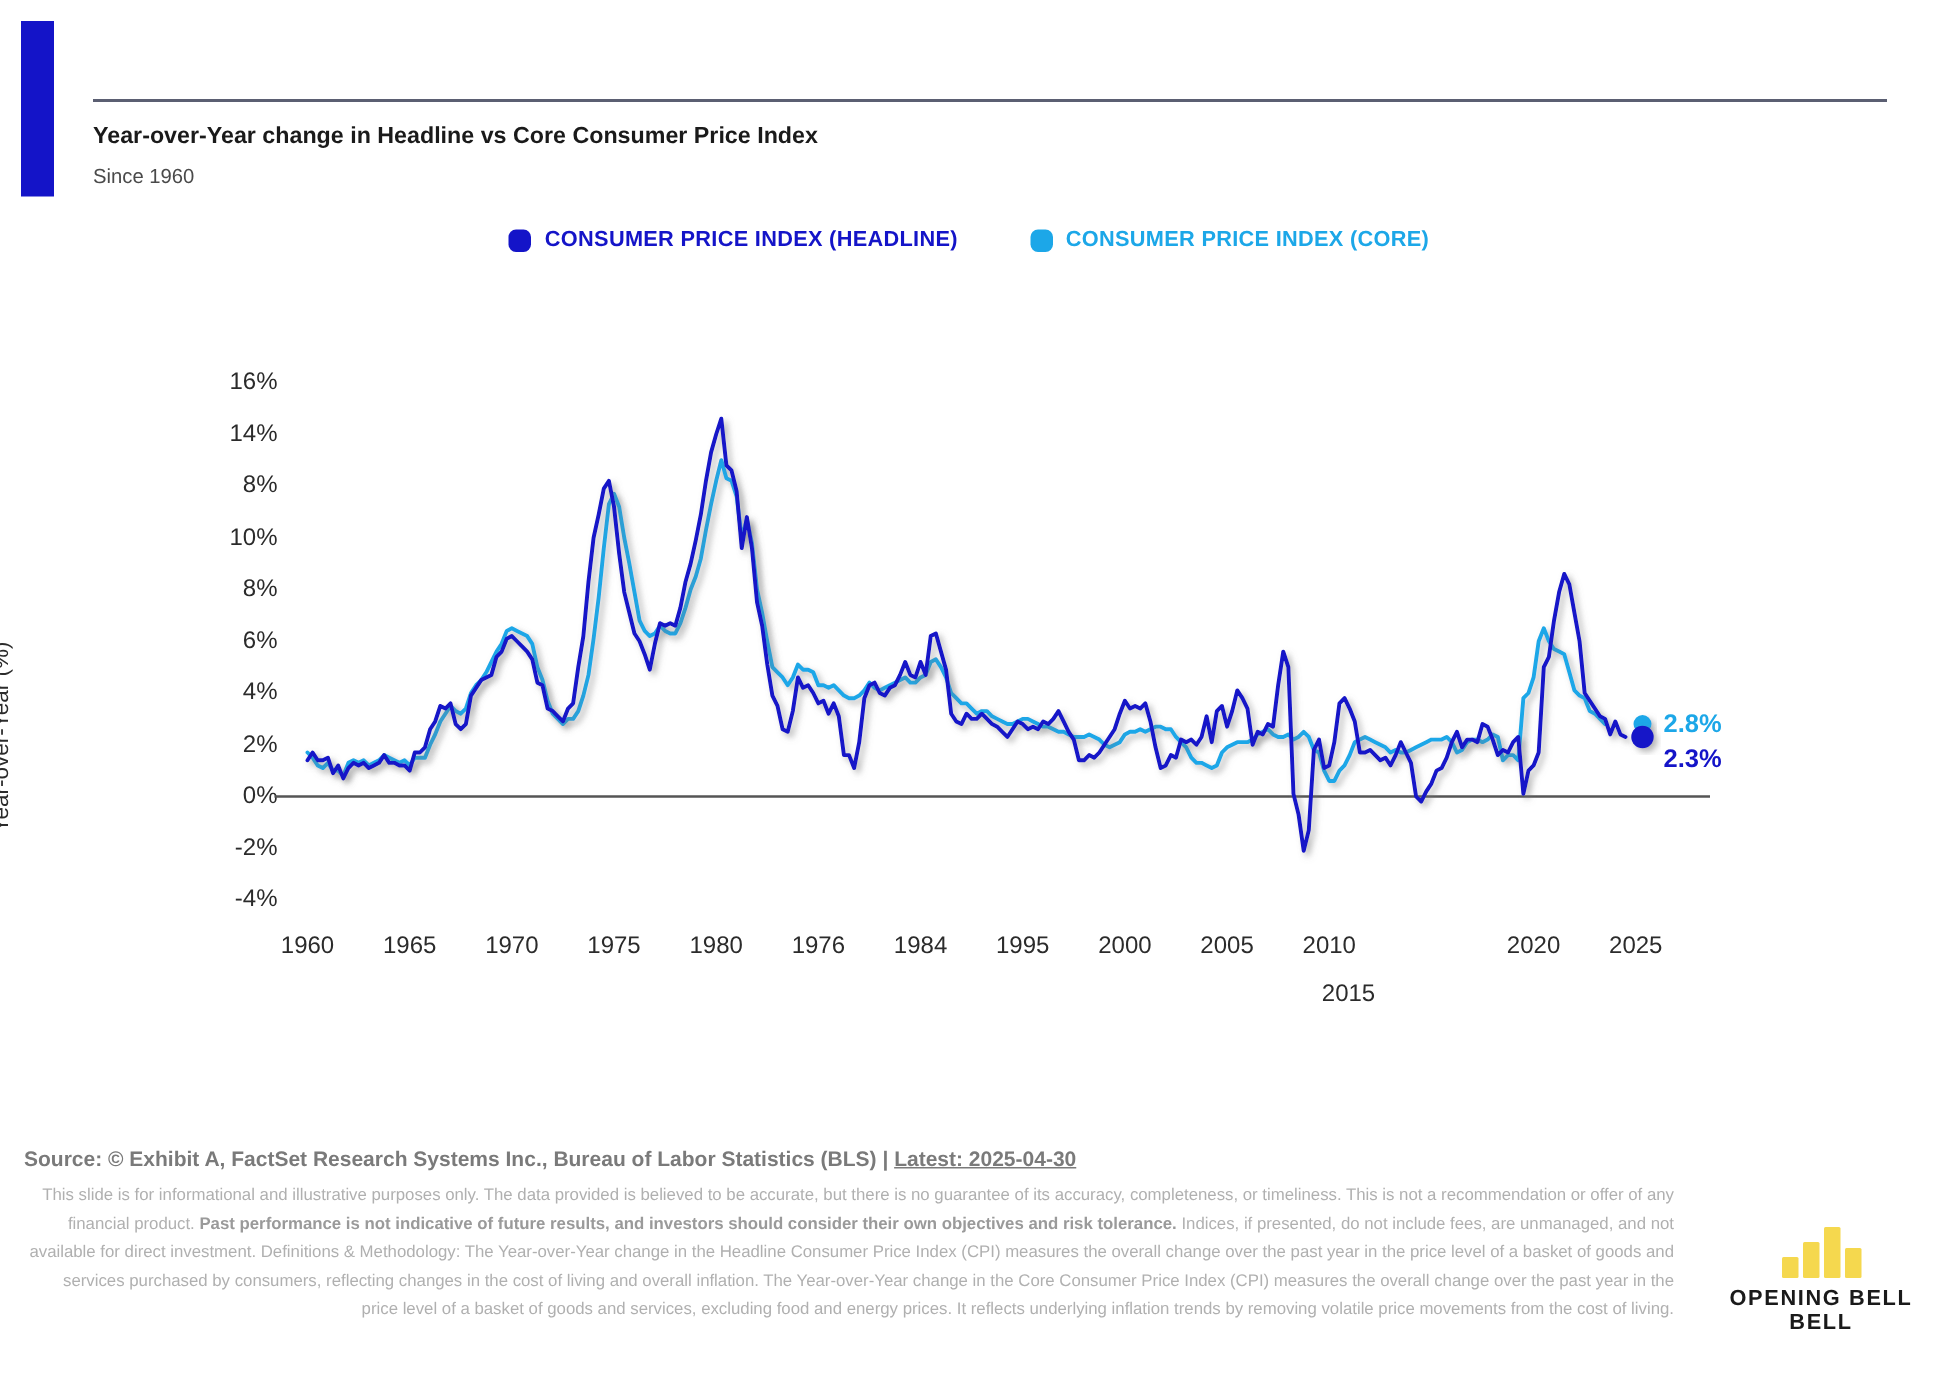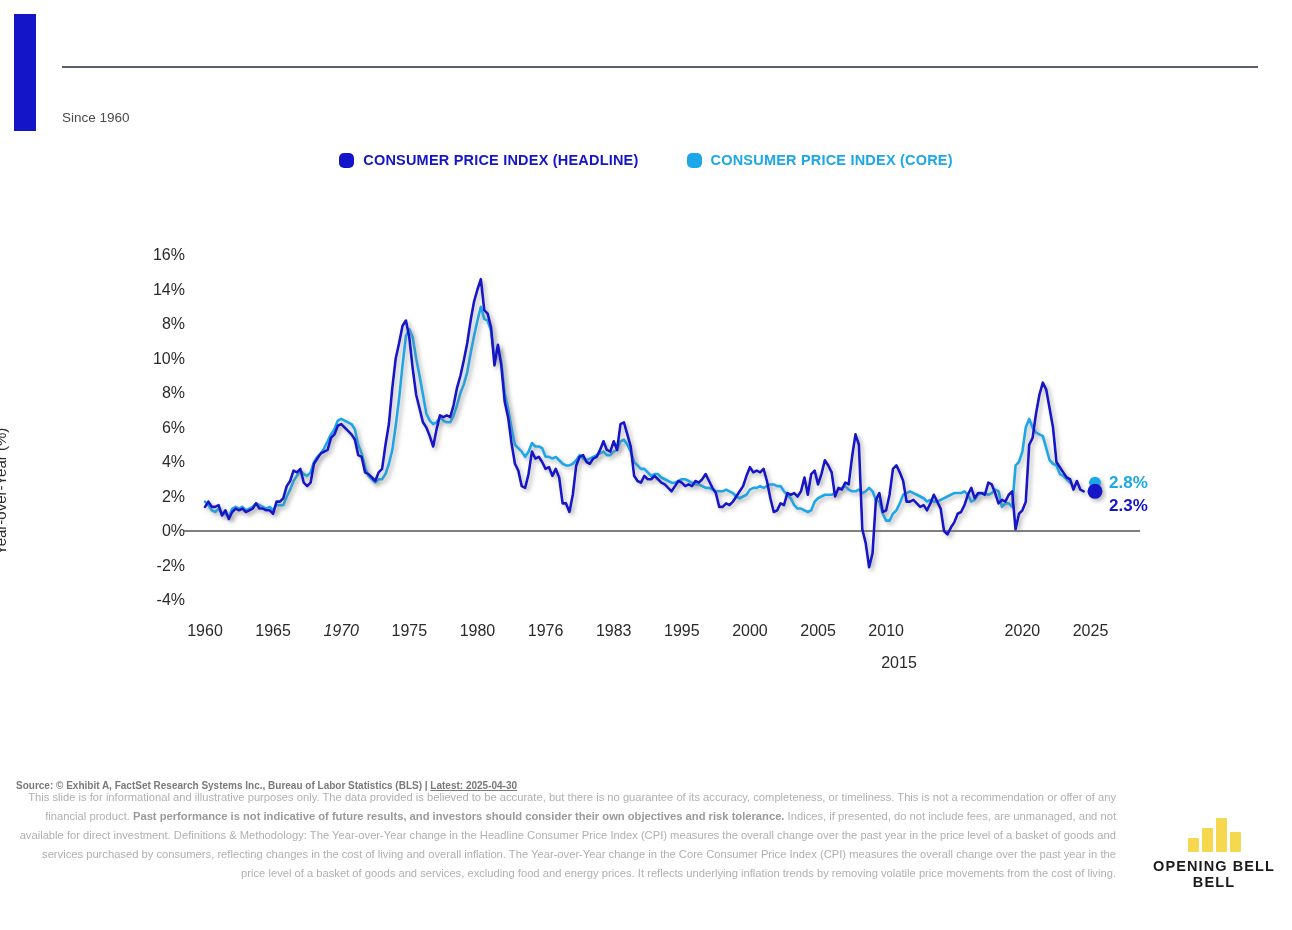--- a/index.html
+++ b/index.html
@@ -67,21 +67,21 @@
     white-space: nowrap;
   }
   .plot { position: absolute; left: 0; top: 0; width: 1292px; height: 470px; }
   .end-label {
     position: absolute; font-size: 17px; font-weight: 700; white-space: nowrap;
   }
 
   
   .source {
     position: absolute; left: 16px; top: 764px;
-    font-size: 10px; font-weight: 700; color: #7a7a7a; white-space: nowrap; margin-top: 16px;
+    font-size: 14px; font-weight: 700; color: #7a7a7a; white-space: nowrap;
   }
   .source u { text-decoration: underline; }
   .disclaimer {
     position: absolute; left: 16px; top: 788px; width: 1100px;
     font-size: 11.2px; line-height: 19px; color: #b0b0b0; text-align: right;
   }
   .disclaimer b { font-weight: 700; color: #9a9a9a; }
 
   
   .logo { position: absolute; left: 1148px; top: 818px; width: 132px; }
@@ -96,20 +96,21 @@
     letter-spacing:1.1px;
   }
 </style>
 </head>
 <body>
 
 <div class="slide">
 
   <div class="accent-bar"></div>
   <div class="title-rule"></div>
+  <div class="subtitle">Year-over-Year change in Headline vs Core Consumer Price Index</div>
   <div class="since">Since 1960</div>
 
   <div class="legend">
     <div class="legend-item">
       <span class="legend-dot" id="legend-dot-0" style="background: rgb(20, 20, 200);"></span>
       <span class="legend-label" id="legend-label-0" style="color: rgb(20, 20, 200);">CONSUMER PRICE INDEX (HEADLINE)</span>
     </div>
     <div class="legend-item">
       <span class="legend-dot" id="legend-dot-1" style="background: rgb(28, 167, 232);"></span>
       <span class="legend-label" id="legend-label-1" style="color: rgb(28, 167, 232);">CONSUMER PRICE INDEX (CORE)</span>
@@ -127,25 +128,25 @@
         <div class="ytick" style="top: 227.5px;">6%</div>
         <div class="ytick" style="top: 262px;">4%</div>
         <div class="ytick" style="top: 296.5px;">2%</div>
         <div class="ytick" style="top: 331px;">0%</div>
         <div class="ytick" style="top: 365.5px;">-2%</div>
         <div class="ytick" style="top: 400px;">-4%</div>
       </div>
     <div id="xtick-col">
         <div class="xtick" style="left: 205px;">1960</div>
         <div class="xtick" style="left: 273.116px;">1965</div>
-        <div class="xtick" style="left: 341.231px; font-style: italic;">1970</div>
+        <div class="xtick" style="left: 341.231px;">1970</div>
         <div class="xtick" style="left: 409.347px;">1975</div>
         <div class="xtick" style="left: 477.463px;">1980</div>
         <div class="xtick" style="left: 545.579px;">1976</div>
-        <div class="xtick" style="left: 613.694px;">1983</div>
+        <div class="xtick" style="left: 613.694px;">1984</div>
         <div class="xtick" style="left: 681.81px;">1995</div>
         <div class="xtick" style="left: 749.926px;">2000</div>
         <div class="xtick" style="left: 818.041px;">2005</div>
         <div class="xtick" style="left: 886.157px;">2010</div>
         <div class="xtick" style="left: 899px; margin-top: 32px;">2015</div>
         <div class="xtick" style="left: 1022.39px;">2020</div>
         <div class="xtick" style="left: 1090.5px;">2025</div>
       </div>
     <svg class="plot" id="plot-svg" viewBox="0 0 1292 470" preserveAspectRatio="none">
         <defs>

